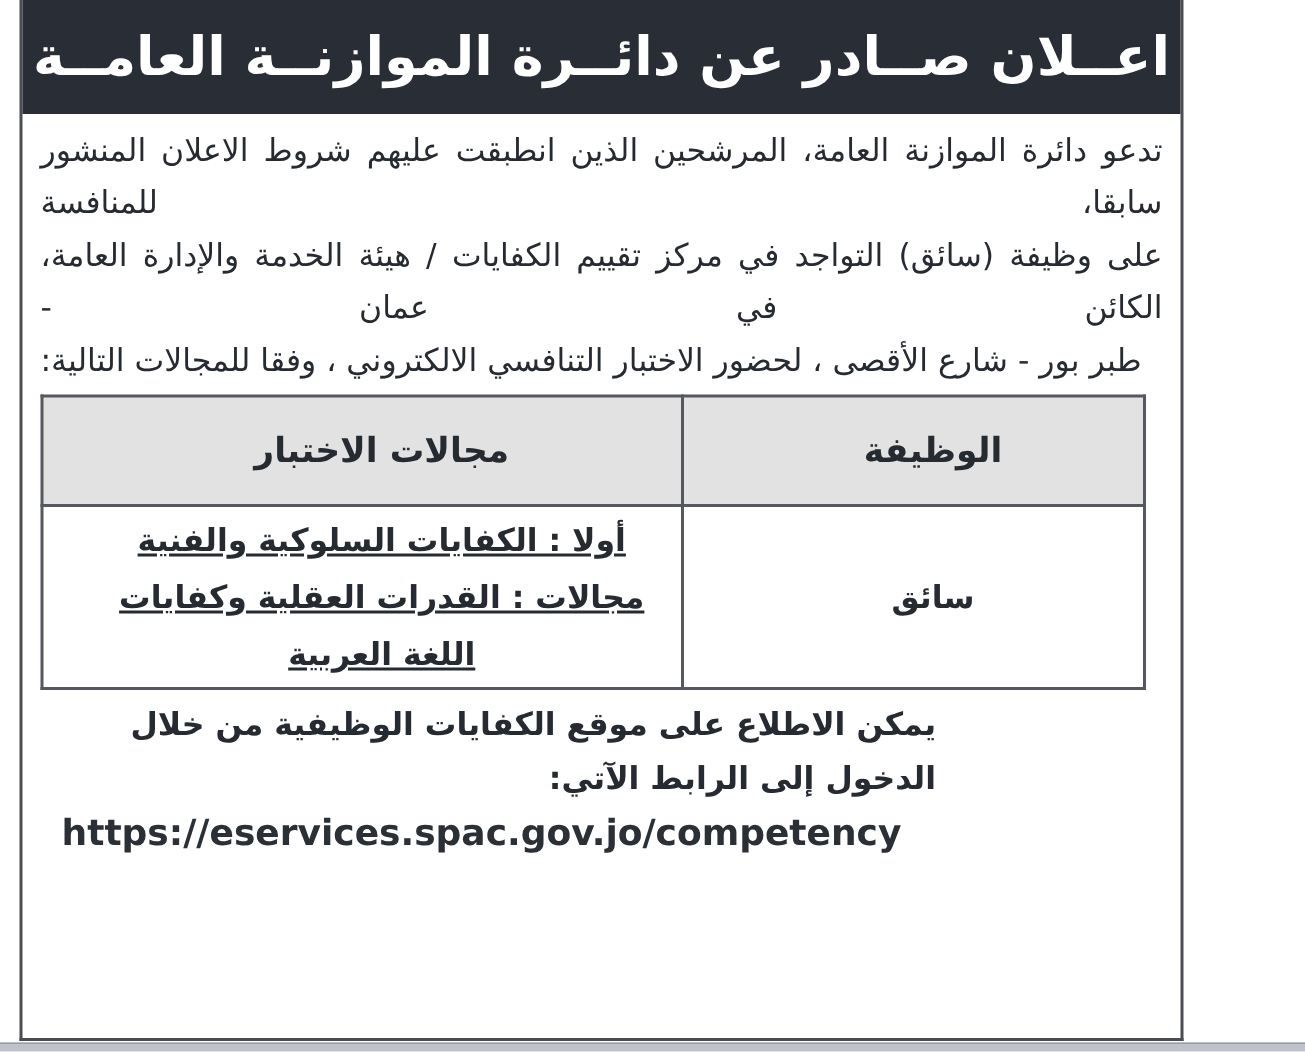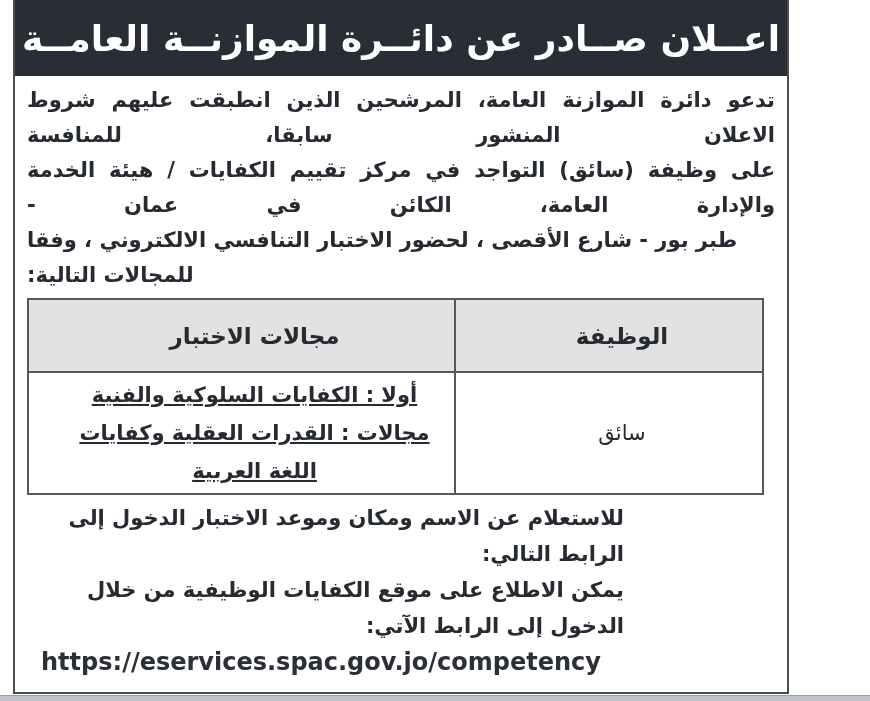--- a/index.html
+++ b/index.html
@@ -18,37 +18,37 @@
   .page{
     position:absolute;top:0;left:13px;width:776px;height:694px;
     border:2px solid var(--border);border-top:none;background:#fff;
   }
   .header-bar{
     height:76px;background:var(--header-bg);color:#ffffff;
     display:flex;align-items:center;justify-content:center;
     font-size:36px;font-weight:bold;letter-spacing:1px;
   }
   .intro{
-    margin:7px 12px 0 12px;font-size:21px;font-weight:bold;line-height:35px;
+    margin:7px 12px 0 12px;font-size:21px;font-weight:normal;line-height:35px;
   }
   .intro-line.justify{text-align:justify;text-align-last:justify;}
   .intro-line.center{text-align:left;}
   table.exam-table{
     border-collapse:collapse;margin:5px 23px 0 12px;width:calc(100% - 35px);
     table-layout:fixed;
   }
   .exam-table th,.exam-table td{
     border:2px solid #55585e;text-align:center;vertical-align:middle;padding-left:27px;
   }
   .exam-table th{
     background:var(--table-header-bg);height:73px;font-size:23px;font-weight:bold;
   }
   .exam-table td{height:122px;background:#fff;}
   .col-job{width:308px;}
-  .cell-job{font-size:21px;font-weight:normal;}
+  .cell-job{font-size:21px;font-weight:bold;}
   .cell-domains{font-size:21px;font-weight:bold;line-height:38px;text-decoration:underline;}
   .links{
     width:606px;margin-left:3px;margin-right:auto;direction:rtl;
     margin-top:5px;line-height:36px;
   }
   .link-label{text-align:right;font-size:21px;font-weight:bold;}
   .link-url{
     direction:ltr;text-align:center;font-size:24px;font-weight:bold;
     font-family:"DejaVu Sans",sans-serif;color:#2b2f36;
   }
@@ -84,20 +84,19 @@
         <td class="cell-job">سائق</td>
         <td class="cell-domains">
           <div>أولا : الكفايات السلوكية والفنية</div>
           <div>مجالات : القدرات العقلية وكفايات اللغة العربية</div>
         </td>
       </tr>
     </tbody>
   </table>
 
   <div class="links">
-    <div class="link-label">للاستعلام عن الاسم ومكان وموعد الاختبار الدخول إلى الرابط التالي:</div>
     <div class="link-label">يمكن الاطلاع على موقع الكفايات الوظيفية من خلال الدخول إلى الرابط الآتي:</div>
     <div class="link-url">https://eservices.spac.gov.jo/competency</div>
   </div>
 
 </div>
 
 <div class="bottom-strip"></div>
 
 </body></html>

